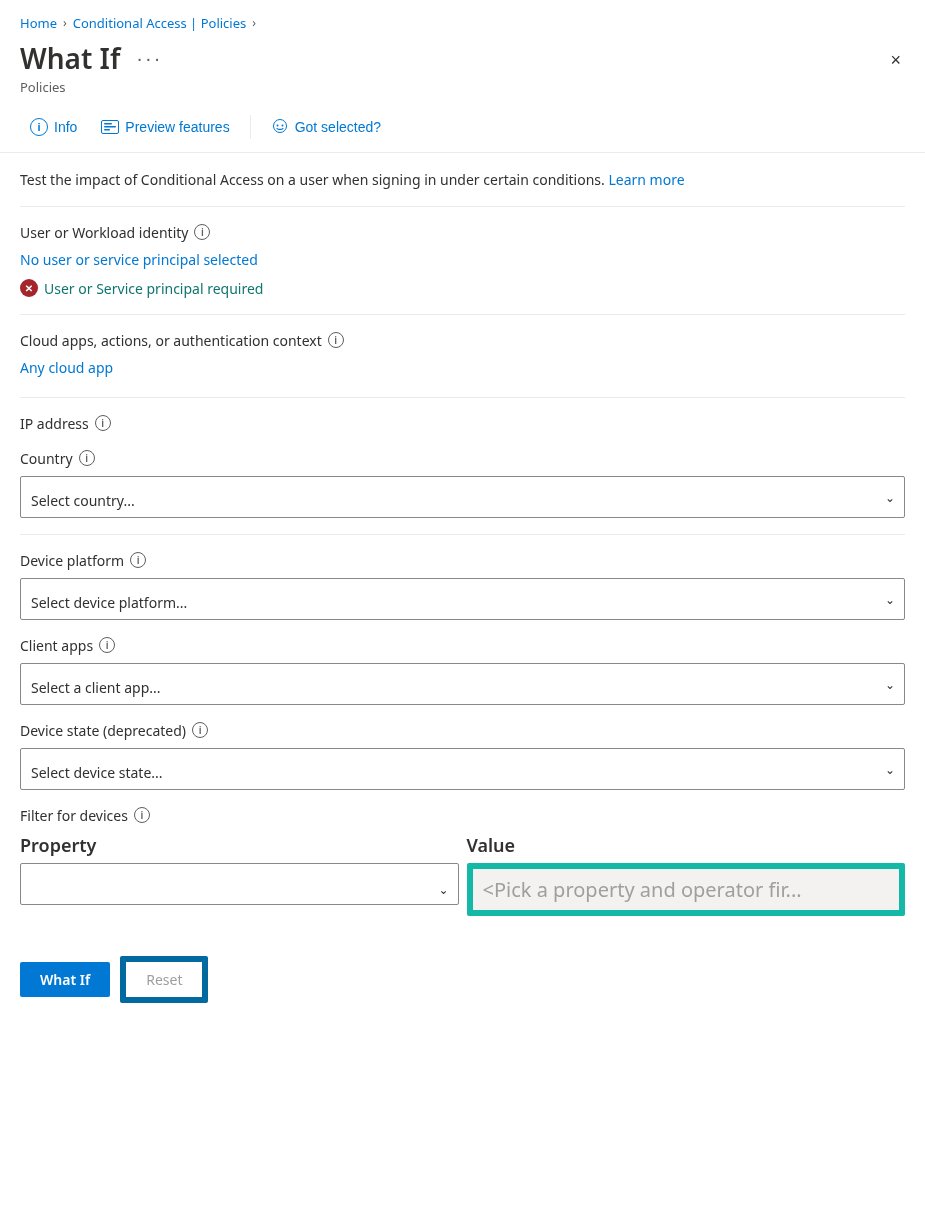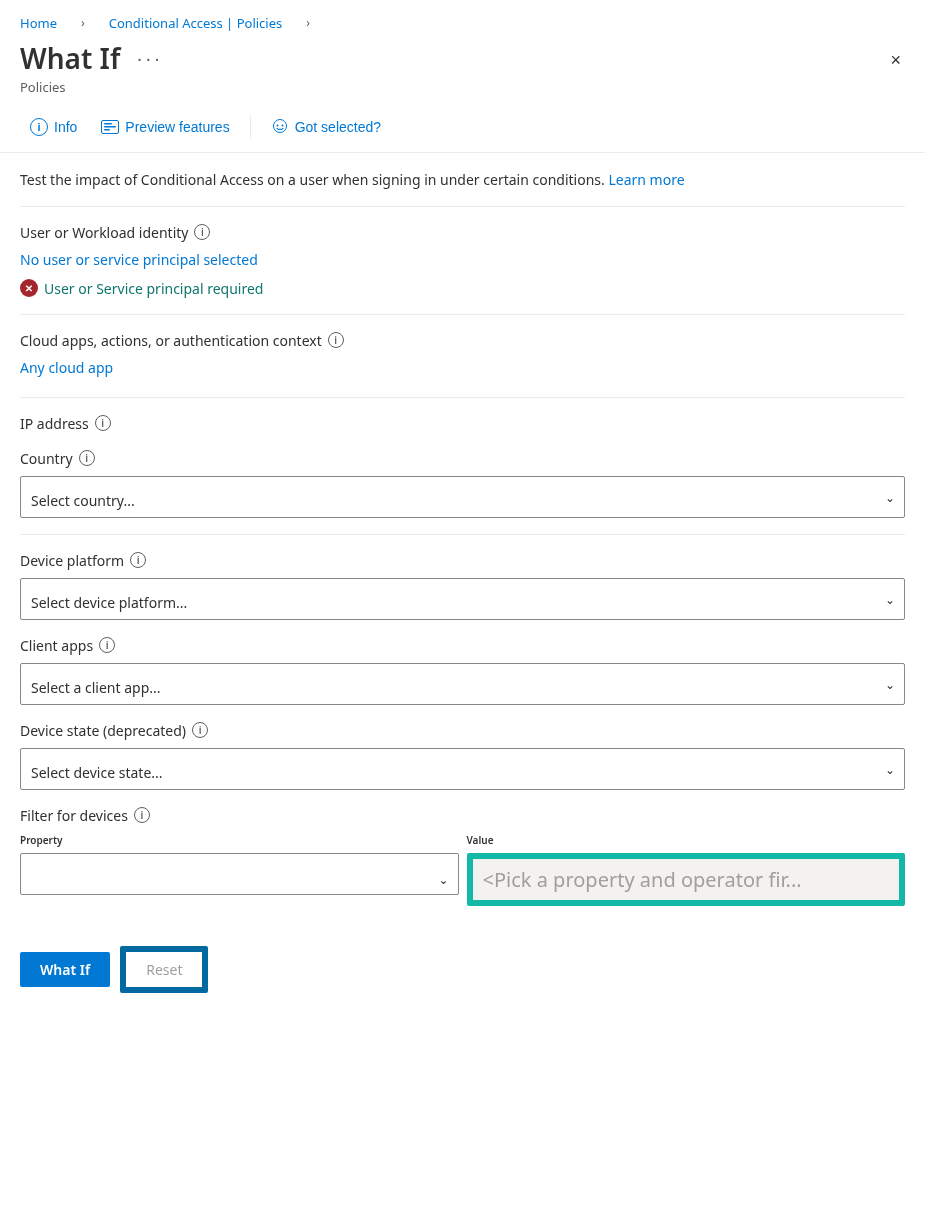--- a/index.html
+++ b/index.html
@@ -15,21 +15,21 @@
       width: 925px;
       min-height: 1230px;
       background: #fff;
       position: relative;
       padding: 0;
     }
     
     .breadcrumb {
       display: flex;
       align-items: flex-start;
-      gap: 24px;
+      gap: 6px;
       padding: 14px 20px 6px 20px;
       font-size: 13px;
       color: #0078d4;
     }
     .breadcrumb a {
       color: #0078d4;
       text-decoration: none;
       cursor: pointer;
     }
     .breadcrumb-sep {
@@ -246,21 +246,21 @@
       width: 100%;
       margin-top: 8px;
     }
     .filter-table-header {
       display: grid;
       grid-template-columns: 1fr 1fr;
       gap: 8px;
       margin-bottom: 6px;
     }
     .filter-col-header {
-      font-size: 10px;
+      font-size: 18px;
       font-weight: 600;
       color: #323130;
     }
     .filter-table-row {
       display: grid;
       grid-template-columns: 1fr 1fr;
       gap: 8px;
     }
     .filter-value-placeholder {
       padding: 7px 10px;

